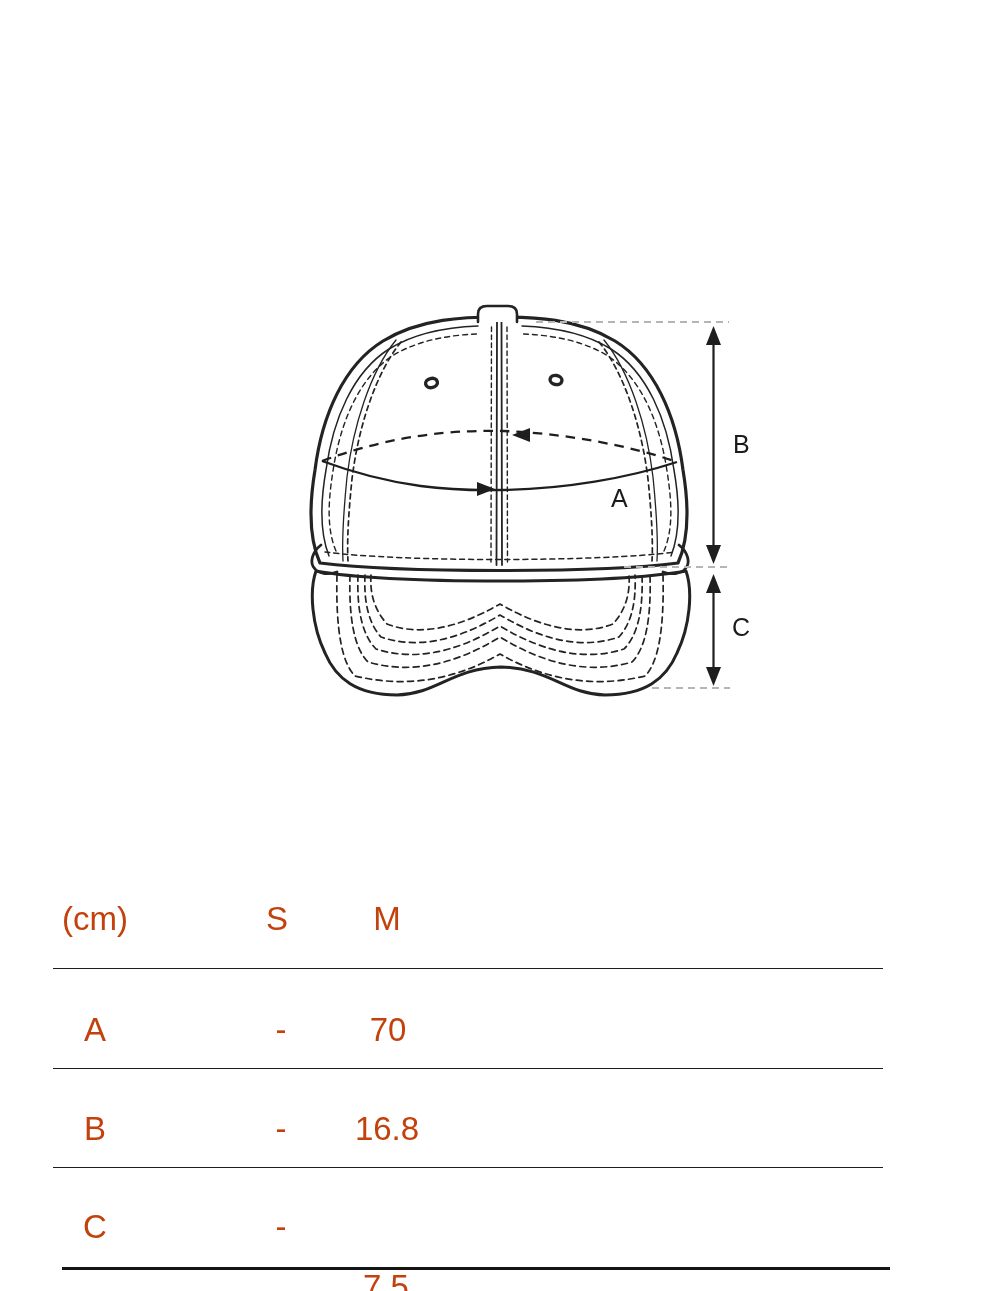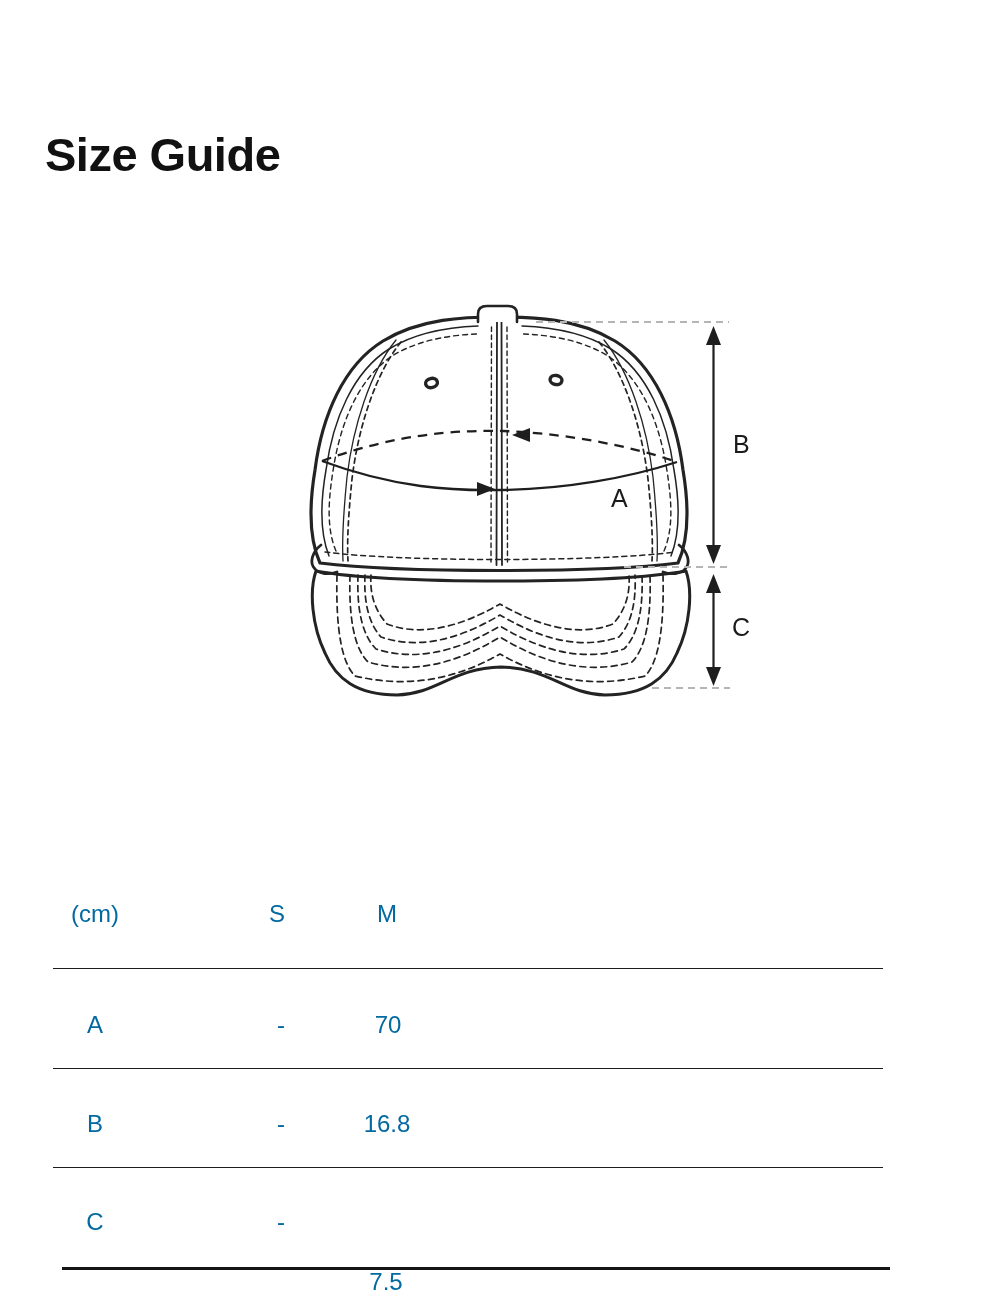--- a/index.html
+++ b/index.html
@@ -2,30 +2,29 @@
 <html><head>
 <meta charset="utf-8">
 <style>
   html,body{margin:0;padding:0;background:#ffffff;}
   .page{position:relative;width:1000px;height:1291px;background:#ffffff;overflow:hidden;
         font-family:"Liberation Sans","DejaVu Sans",sans-serif;color:#161616;}
   .page-title{position:absolute;left:45px;top:100px;font-size:47px;font-weight:700;
               letter-spacing:-0.5px;line-height:1;color:#111;}
   .diagram{position:absolute;left:290px;top:290px;}
   .dlabel{font-family:"Liberation Sans","DejaVu Sans",sans-serif;font-size:25px;fill:#1b1b1b;stroke:none;}
-  .cell{position:absolute;font-size:24px;line-height:1;color:#0369a1;transform:translateX(-50%);white-space:nowrap;}
+  .cell{position:absolute;font-size:33px;line-height:1;color:#c2410c;transform:translateX(-50%);white-space:nowrap;}
   .tline{position:absolute;left:53px;width:830px;height:1px;background:#1c1c1c;}
   .tline-thick{position:absolute;left:62px;width:828px;height:3px;background:#151515;}
 </style>
 </head>
 <body>
 
 <div class="page">
 
-  <h1 class="page-title">Size Guide</h1>
 
   <svg class="diagram" width="470" height="420" viewBox="290 290 470 420" xmlns="http://www.w3.org/2000/svg">
 
     <g stroke="#232323" fill="none" stroke-linecap="round" stroke-linejoin="round">
 
       <path fill="#ffffff" stroke-width="3" d="M 316,571 C 309,591 312,626 325,653 C 336,679 357,695 397,695 C 437,694 452,668 501,667
            C 550,668 565,694 605,695 C 645,695 666,679 677,653 C 690,626 693,591 686,571
            C 640,579 560,581 501,581 C 440,581 360,579 316,571 Z"></path>
 
       <g stroke-width="1.7" stroke-dasharray="6 4.5">

